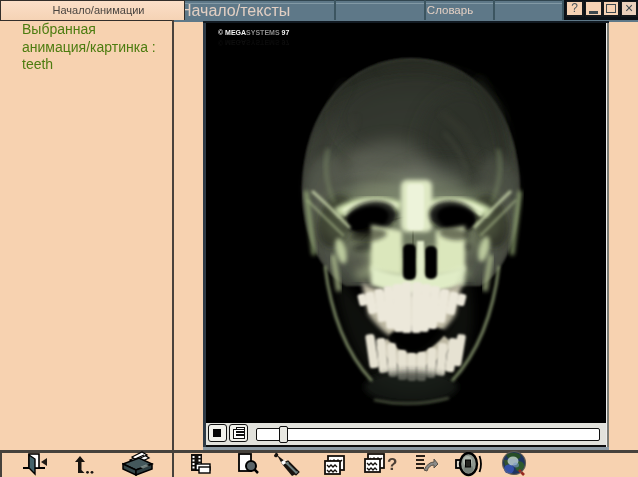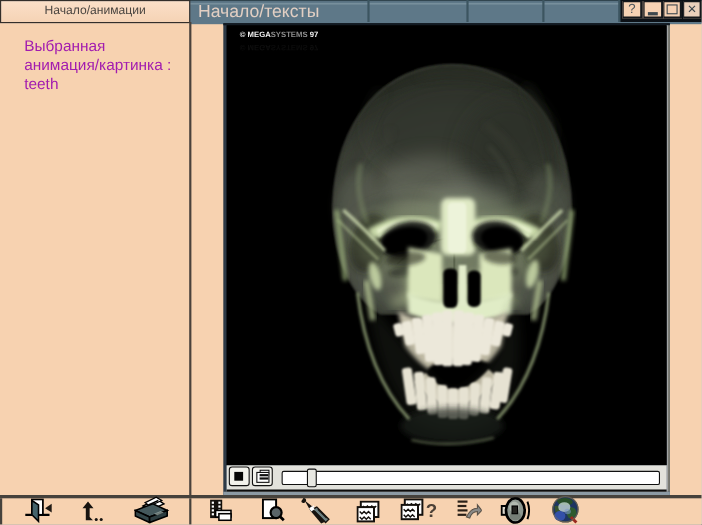--- a/index.html
+++ b/index.html
@@ -11,44 +11,45 @@
 <body>
 <div id="root">
 
   <div class="abs" style="left:0;top:0;width:638px;height:21px;background:#5e7888;"></div>
 
   <div class="abs" style="left:173px;top:3px;width:390px;height:1px;background:#8299a5;"></div>
   <div class="abs" style="left:0;top:0;width:638px;height:1px;background:#31454f;"></div>
 
   <div class="abs" style="left:180px;top:0;width:160px;height:20px;line-height:21px;text-align:left;font-size:16px;color:#e2cfc3;">Начало/тексты</div>
   <div class="abs" style="left:340px;top:0;width:100px;height:20px;line-height:21px;text-align:center;font-size:11.5px;color:#e2cfc3;margin-top:28px;">Поиск</div>
+  <div class="abs" style="left:416px;top:0;width:68px;height:20px;line-height:21px;text-align:center;font-size:11.5px;color:#e2cfc3;">Словарь</div>
 
   <div class="abs" style="left:334px;top:0;width:2px;height:21px;background:#3c5560;"></div>
   <div class="abs" style="left:424px;top:0;width:2px;height:21px;background:#3c5560;"></div>
   <div class="abs" style="left:493px;top:0;width:2px;height:21px;background:#3c5560;"></div>
   <div class="abs" style="left:562px;top:0;width:2px;height:21px;background:#3c5560;"></div>
 
   <div class="abs" style="left:0;top:0;width:171px;height:19px;background:linear-gradient(#fbdfc8,#f5d3b5);border:1.5px solid #332e2a;
-       line-height:18px;text-align:center;font-size:11px;color:#4a4540;">Начало/анимации</div>
+       line-height:18px;text-align:center;font-size:11px;color:#4a4540;padding-left:12px;">Начало/анимации</div>
 
   <div class="abs" style="left:564px;top:0;width:74px;height:20px;background:#0b1016;"></div>
 
   <div class="abs" style="left:173px;top:20px;width:465px;height:2px;background:#5e7888;"></div>
 
   <div class="abs" style="left:566px;top:1px;width:15px;height:13px;background:#f6d2b4;border:1px solid #15181c;border-right-width:2px;border-bottom-width:2px;
        text-align:center;line-height:13px;font-size:12px;color:#4c565c;">?</div>
   <div class="abs" style="left:585px;top:1px;width:15px;height:13px;background:#f6d2b4;border:1px solid #15181c;border-right-width:2px;border-bottom-width:2px;"></div>
   <div class="abs" style="left:589px;top:11px;width:9px;height:2.5px;background:#3e484e;"></div>
   <div class="abs" style="left:603px;top:1px;width:14px;height:13px;background:#f6d2b4;border:1px solid #15181c;border-right-width:2px;border-bottom-width:2px;"></div>
   <div class="abs" style="left:606px;top:4px;width:8px;height:7px;border:1.5px solid #3e484e;"></div>
   <div class="abs" style="left:621px;top:1px;width:14px;height:13px;background:#ead0bc;border:1px solid #15181c;border-right-width:2px;border-bottom-width:2px;
        text-align:center;line-height:13px;font-size:14px;color:#3e484e;">×</div>
 
   <div class="abs" style="left:172px;top:20px;width:2px;height:431px;background:#4a423c;"></div>
-  <div class="abs" style="left:22px;top:33px;width:150px;font-size:14px;line-height:17.5px;color:#a21caf;">Выбранная<br>анимация/картинка&nbsp;:<br>teeth</div>
+  <div class="abs" style="left:22px;top:21px;width:150px;font-size:14px;line-height:17.5px;color:#4d7c0f;">Выбранная<br>анимация/картинка&nbsp;:<br>teeth</div>
 
   <div class="abs" style="left:203px;top:21px;width:406px;height:430px;background:#2e3a46;"></div>
   <div class="abs" style="left:203px;top:21px;width:406px;height:2px;background:#121a22;"></div>
   <div class="abs" style="left:606px;top:23px;width:1px;height:424px;background:#ececec;"></div>
   <div class="abs" style="left:607px;top:23px;width:2px;height:424px;background:#7c7c74;"></div>
   <div class="abs" style="left:203px;top:447px;width:406px;height:4px;background:#8c9aa4;"></div>
 
   <div class="abs" style="left:206px;top:23px;width:400px;height:400px;background:#000;">
     <svg width="400" height="400" viewBox="0 0 400 400" style="position:absolute;left:0;top:0;">
       <defs>

